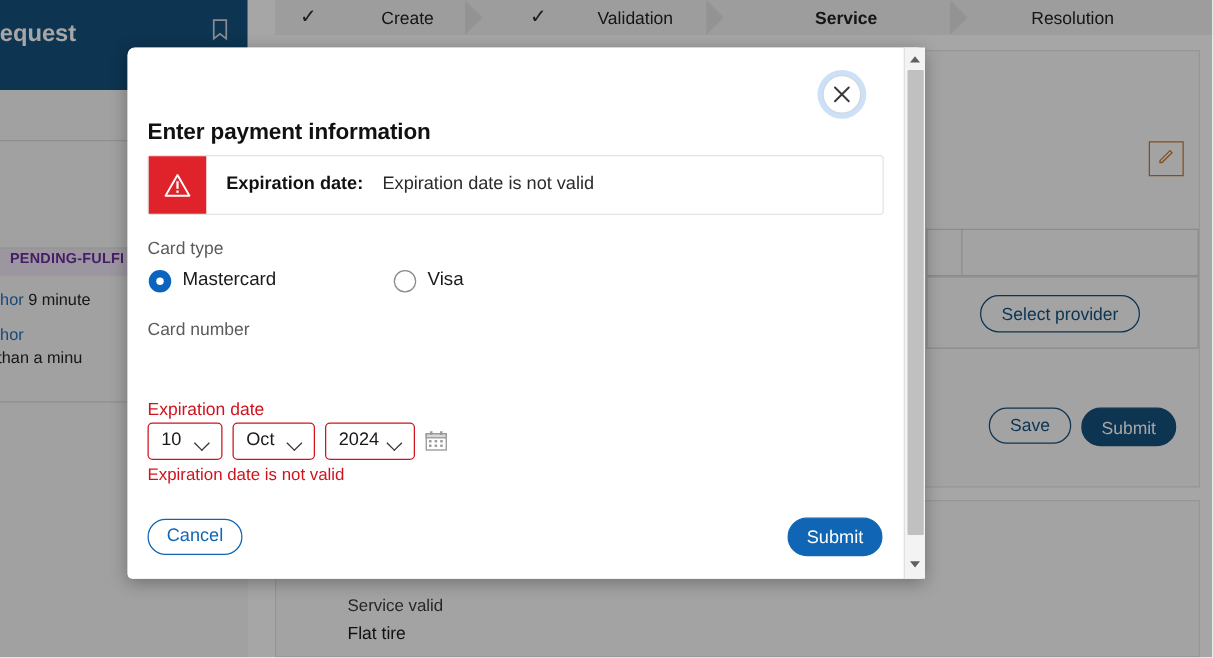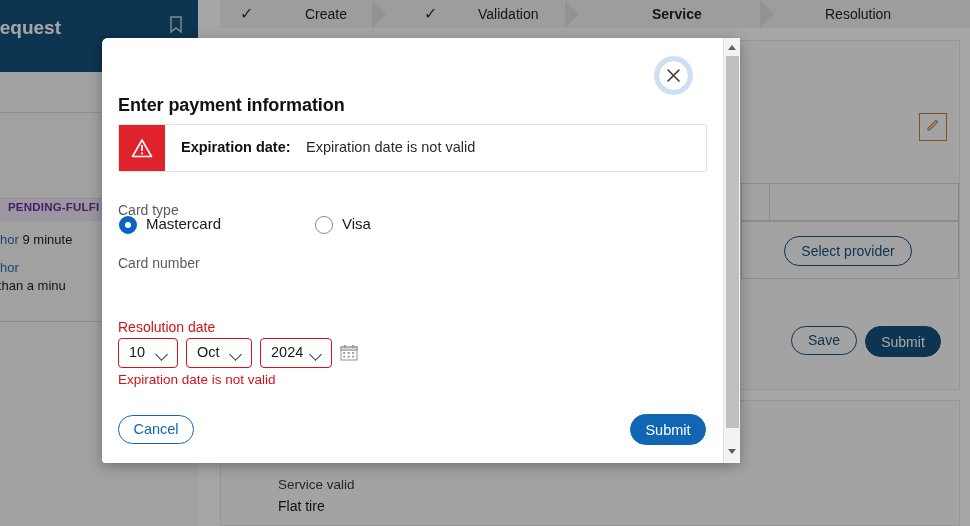--- a/index.html
+++ b/index.html
@@ -240,33 +240,33 @@
       <svg width="22" height="20" viewBox="0 0 22 20">
         <path d="M11 2 L20.5 18.5 H1.5 Z" fill="none" stroke="#fff" stroke-width="1.6" stroke-linejoin="round"></path>
         <rect x="10.1" y="7" width="1.8" height="6" fill="#fff"></rect>
         <rect x="10.1" y="14.4" width="1.8" height="1.9" fill="#fff"></rect>
       </svg>
     </div>
     <span class="alert-strong">Expiration date:</span>
     <span class="alert-msg">Expiration date is not valid</span>
   </div>
 
-  <div class="fld-label" style="left:118px; top:202px">Card type</div>
+  <div class="fld-label" style="left:118px; top:190px">Card type</div>
   <div class="radio-wrap" style="left:119px; top:215px; width:160px; height:20px">
     <span class="radio on"></span>
     <span class="radio-lbl">Mastercard</span>
   </div>
   <div class="radio-wrap" style="left:315px; top:215px; width:120px; height:20px">
     <span class="radio"></span>
     <span class="radio-lbl">Visa</span>
   </div>
 
   <div class="fld-label" style="left:118px; top:255px">Card number</div>
 
-  <div class="fld-label err" style="left:118px; top:319px">Resolution date</div>
+  <div class="fld-label err" style="left:118px; top:319px">Expiration date</div>
 
   <div class="sel" style="left:118px; top:338px; width:60px">
     <span class="sel-val">10</span>
     <span class="chev" style="left:38px"></span>
   </div>
   <div class="sel" style="left:186px; top:338px; width:66px">
     <span class="sel-val">Oct</span>
     <span class="chev" style="left:44px"></span>
   </div>
   <div class="sel" style="left:260px; top:338px; width:72px">

